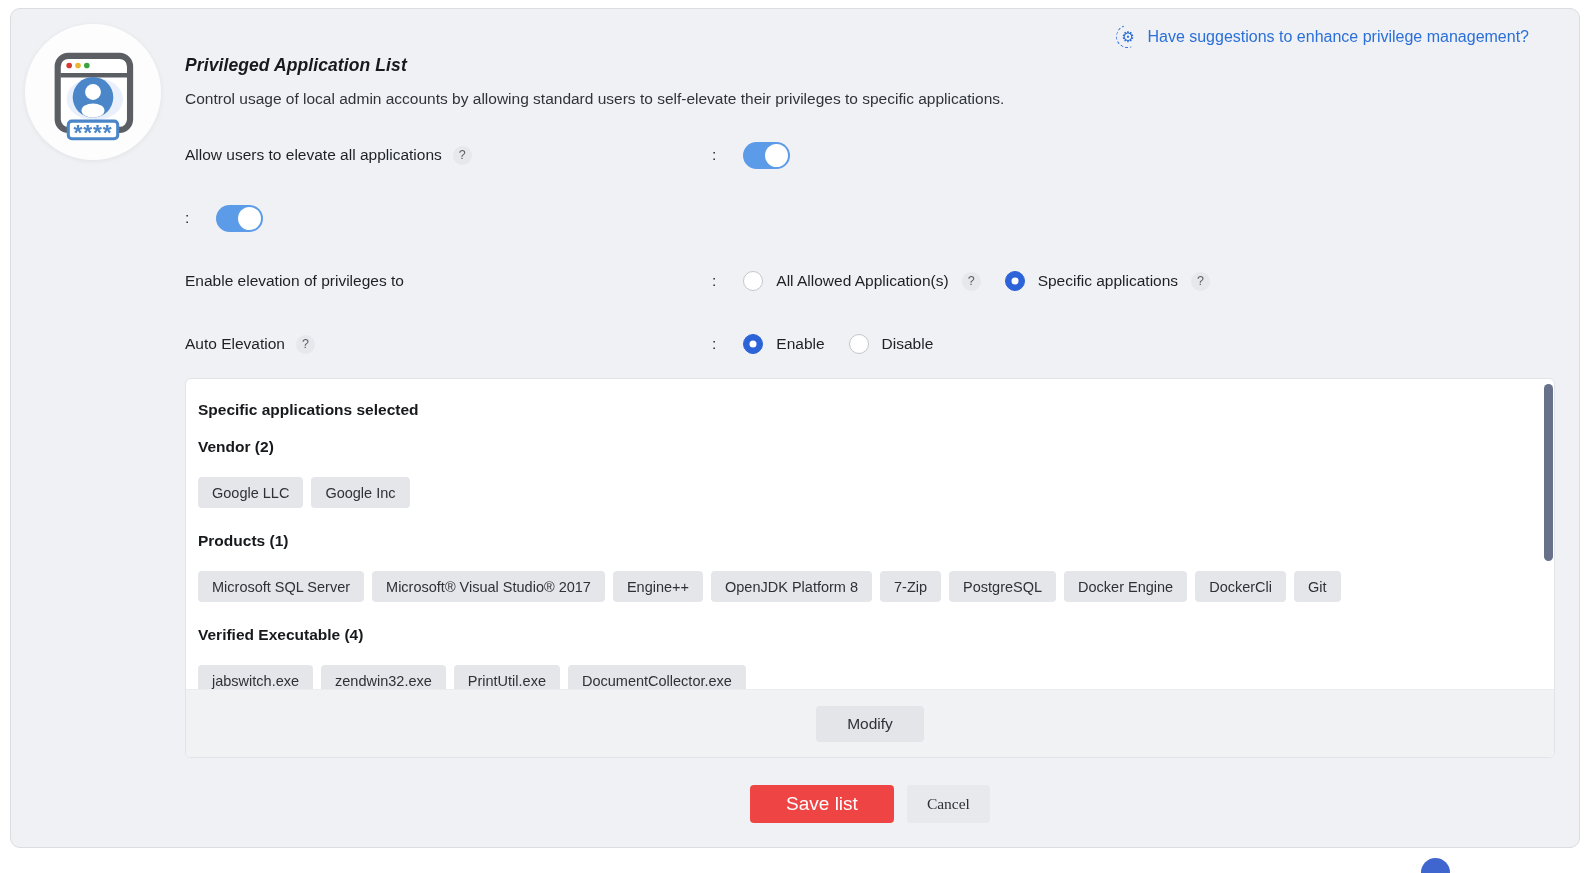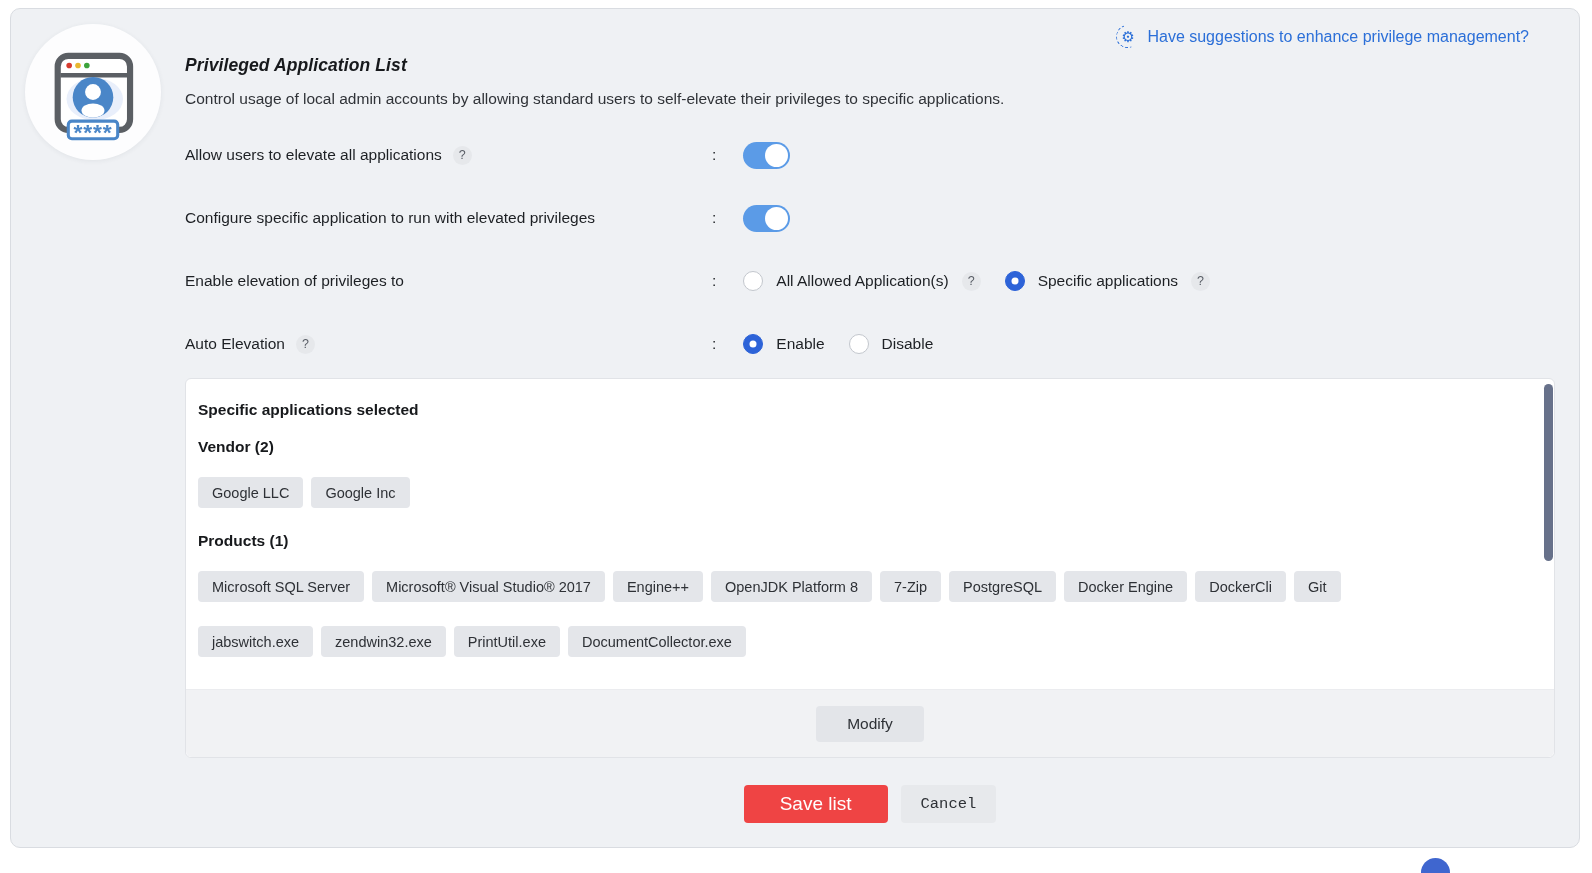--- a/index.html
+++ b/index.html
@@ -71,21 +71,21 @@
     background:#67718a; border-radius:5px; cursor:pointer; }
   .panel-footer { height:68px; background:#f1f2f4; border-top:1px solid #ebecef;
     border-radius:0 0 6px 6px; display:flex; align-items:center; justify-content:center; }
   .modify-btn { background:#e3e5e9; border:none; border-radius:4px; padding:9px 31px;
     font-size:15.5px; color:#2e3136; font-family:inherit; cursor:pointer; }
   
   .footer-actions { margin-top:27px; width:1370px; display:flex; justify-content:center; gap:13px; }
   .save-btn { background:#ef4444; color:#fff; border:none; border-radius:4px;
     padding:8px 36px; font-size:19px; font-family:inherit; cursor:pointer; }
   .cancel-btn { background:#e7e9ec; color:#2e3136; border:none; border-radius:4px;
-    padding:8px 20px; font-size:15.5px; font-family:Liberation Mono, monospace; cursor:pointer; }
+    padding:8px 20px; font-size:15.5px; font-family:Liberation Serif, serif; cursor:pointer; }
   
   .fab { position:absolute; left:1421px; top:858px; width:29px; height:29px;
     border-radius:50%; background:#3f66cf; cursor:pointer; }
 </style>
 </head>
 <body>
 
 <div class="card">
 
   <div class="suggestion">
@@ -122,23 +122,20 @@
         </div>
         <span class="colon">:</span>
         <div class="control">
           <div class="toggle on">
               <div class="knob"></div>
             </div>
         </div>
       </div>
 
       <div class="row">
-        <div class="row-label">
-          <span>Configure specific application to run with elevated privileges</span>
-        </div>
         <span class="colon">:</span>
         <div class="control">
           <div class="toggle on">
               <div class="knob"></div>
             </div>
         </div>
       </div>
 
       <div class="row">
         <div class="row-label">
@@ -200,20 +197,21 @@
               <span class="chip">OpenJDK Platform 8</span>
               <span class="chip">7-Zip</span>
               <span class="chip">PostgreSQL</span>
               <span class="chip">Docker Engine</span>
               <span class="chip">DockerCli</span>
               <span class="chip">Git</span>
             </div>
         </div>
 
         <div class="section">
+          <div class="section-title">Verified Executable (4)</div>
           <div class="chips">
               <span class="chip">jabswitch.exe</span>
               <span class="chip">zendwin32.exe</span>
               <span class="chip">PrintUtil.exe</span>
               <span class="chip">DocumentCollector.exe</span>
             </div>
         </div>
       </div>
       <div class="scroll-thumb"></div>
       <div class="panel-footer">

